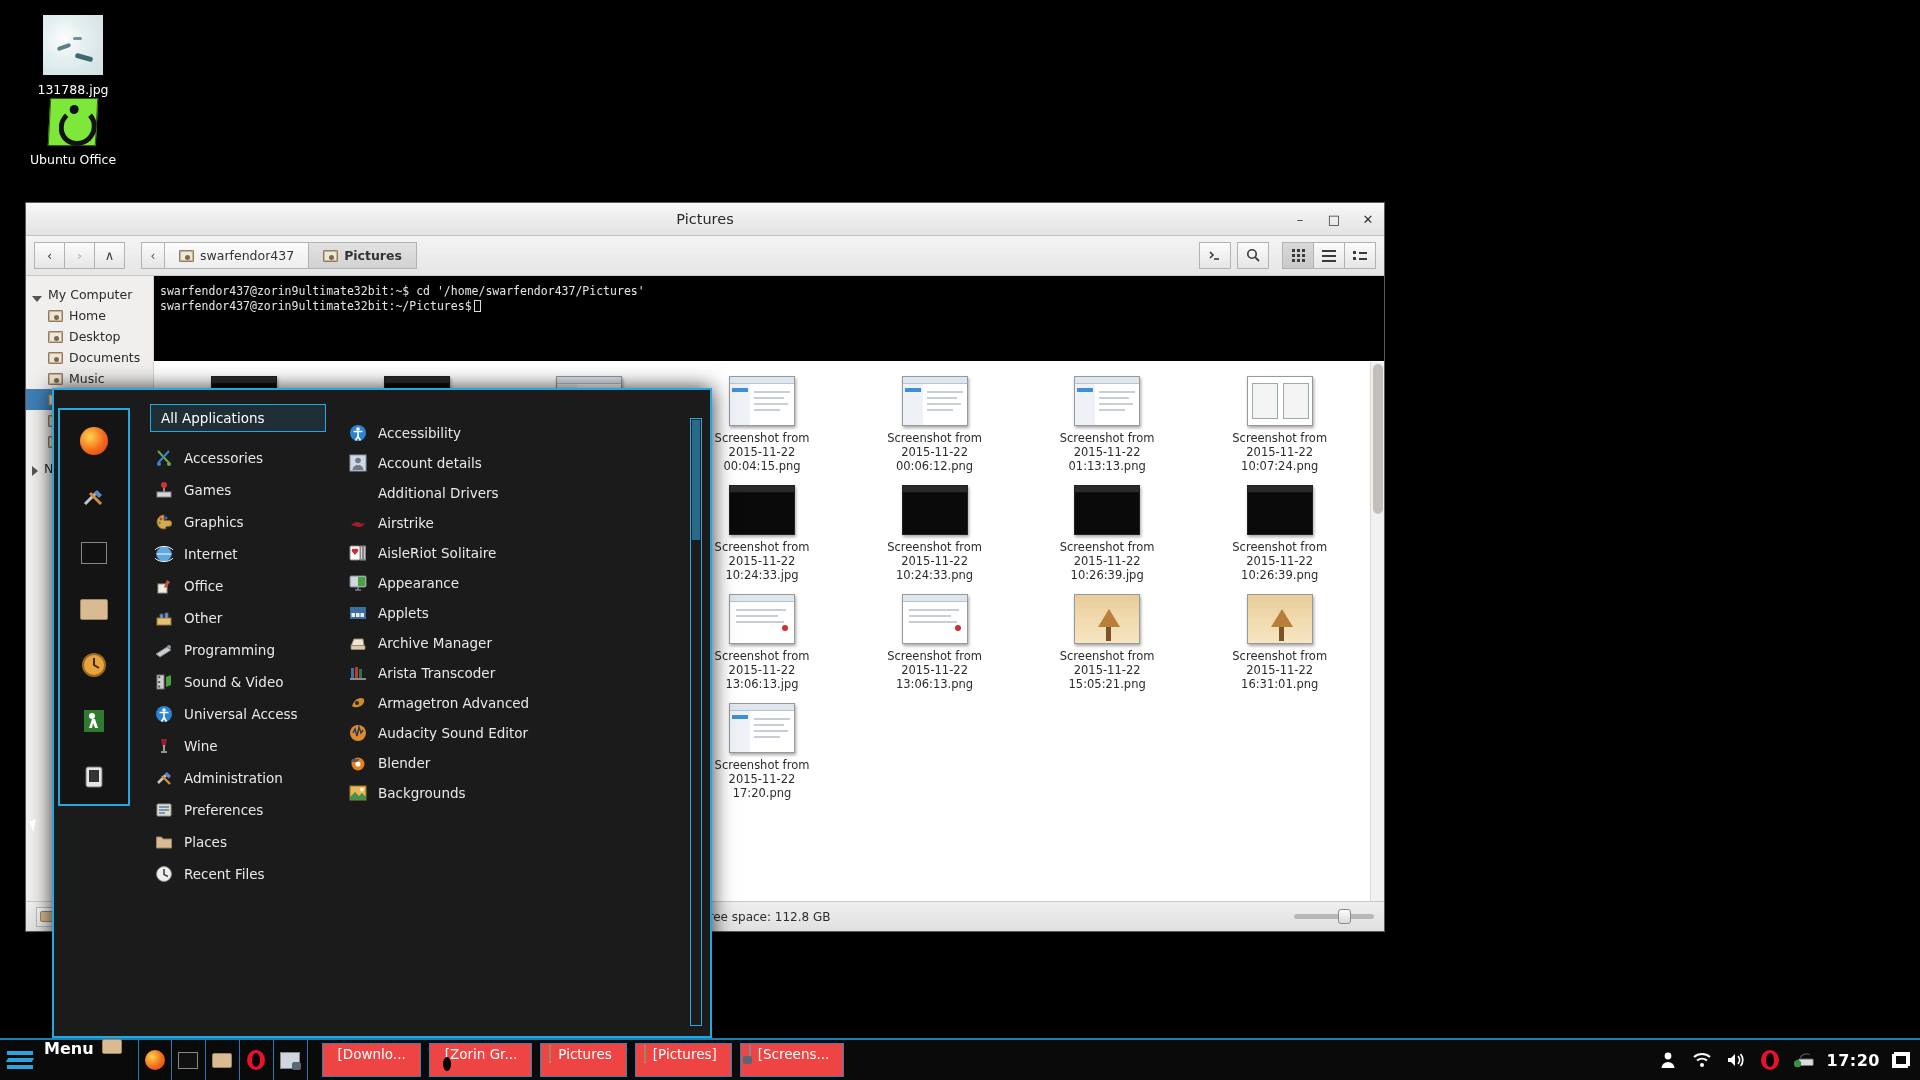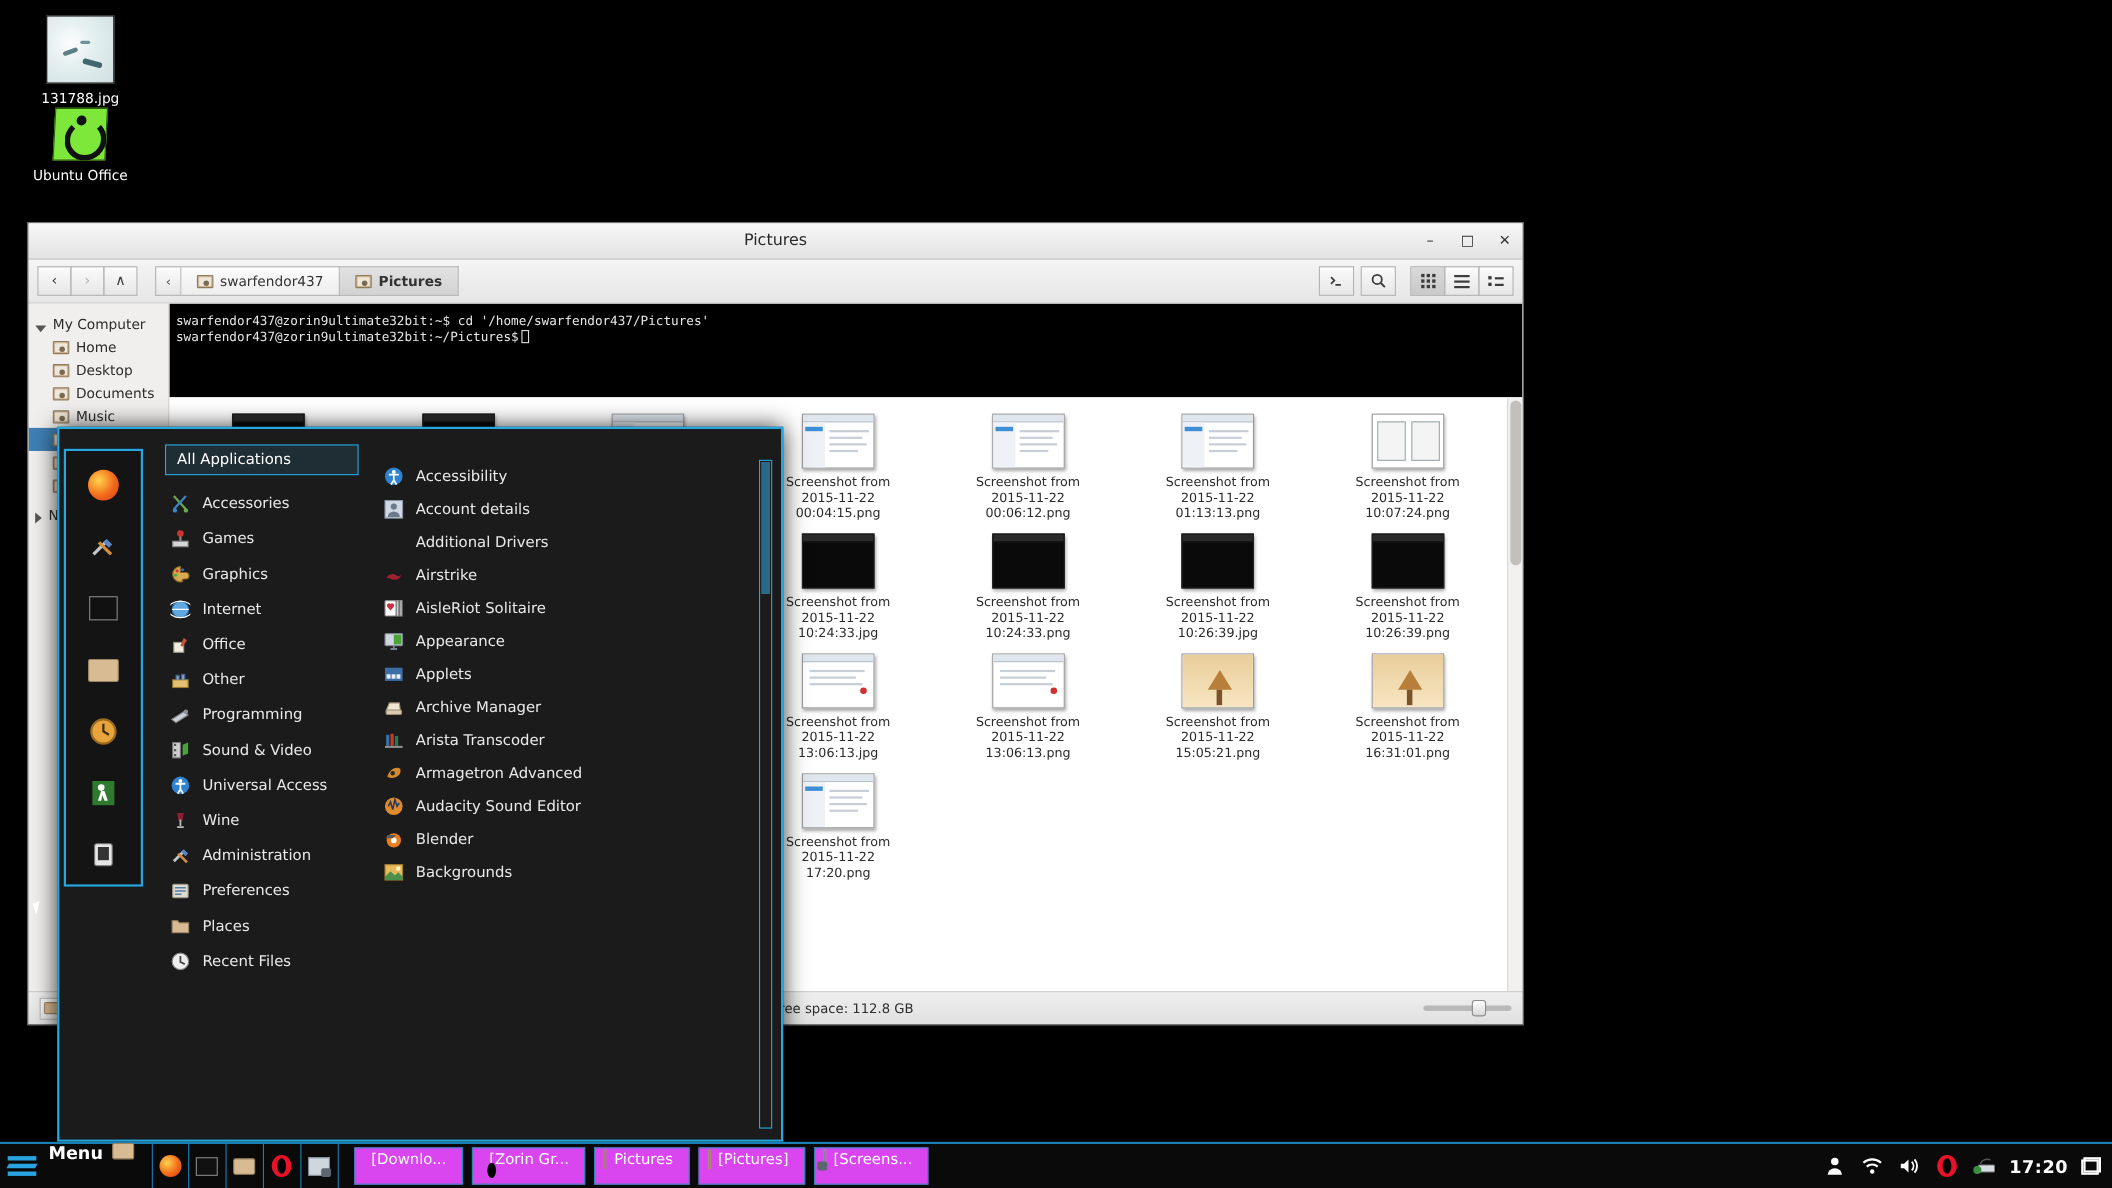--- a/index.html
+++ b/index.html
@@ -171,21 +171,21 @@
   .menu-btn { display:flex;align-items:flex-start;gap:8px; padding:0 10px 0 4px; height:42px;
               color:#fff;font-size:16px;font-weight:bold; cursor:pointer;
               font-family:"DejaVu Sans","Liberation Sans",sans-serif;}
   .ql { display:flex; align-items:center; gap:0; height:42px; margin-left:6px; }
   .ql .q { width:34px;height:42px; display:flex;align-items:center;justify-content:center; cursor:pointer;
            border-right:1px solid #1a7fb5; }
   .ql .q:first-child{border-left:1px solid #1a7fb5;}
   .tasks { display:flex; align-items:center; height:42px; margin-left:14px; gap:0; }
   .task { display:flex;align-items:center;gap:7px; height:34px; padding:0 14px 12px 8px;
           border:1px solid #2c85b8; color:#fff; font-size:13.5px; cursor:pointer;
-          background:#d946ef; max-width:150px; white-space:nowrap; overflow:hidden; margin-right:8px;}
+          background:#ef4444; max-width:150px; white-space:nowrap; overflow:hidden; margin-right:8px;}
   .tray { margin-left:auto; display:flex; align-items:center; gap:12px; padding-right:10px; color:#fff; }
   .tray .t { width:22px;height:22px; display:flex;align-items:center;justify-content:center; cursor:pointer;}
   .clock { font-size:16px; font-weight:bold; color:#fff; letter-spacing:.5px; }
   .showdesk { width:18px;height:16px; position:relative; cursor:pointer;}
   .showdesk::before{content:"";position:absolute;left:0;bottom:0;width:12px;height:10px;border:2px solid #fff;}
   .showdesk::after{content:"";position:absolute;right:0;top:0;width:12px;height:10px;border:2px solid #fff;}
 
   .cursor-arrow{position:absolute; left:31px; top:820px; width:0;height:0;
     border-left:7px solid #fff; border-bottom:11px solid transparent; transform:rotate(-20deg); z-index:50;}
 

